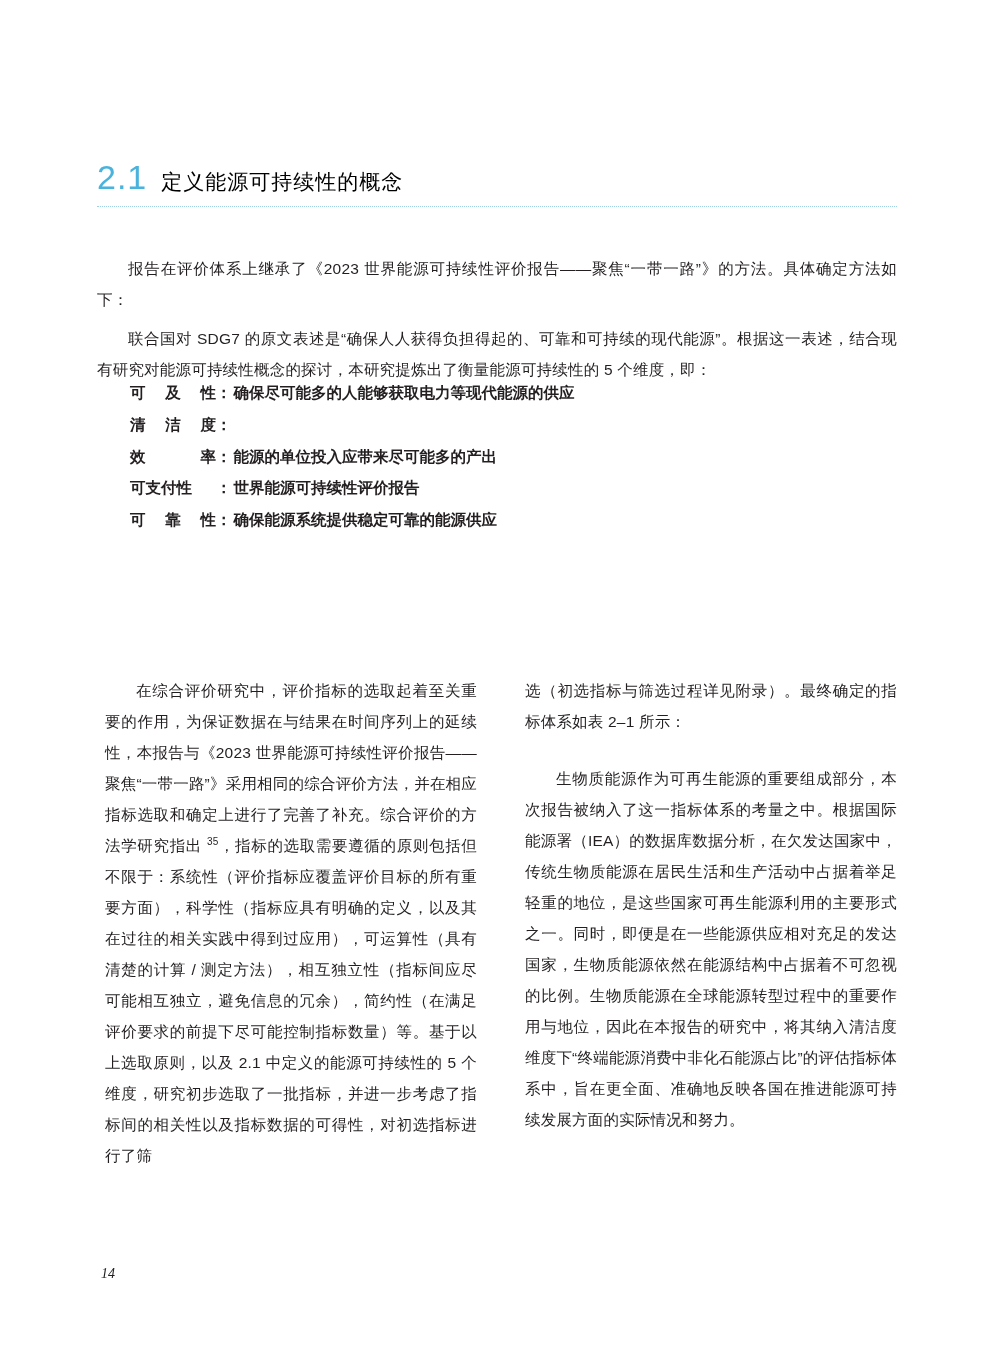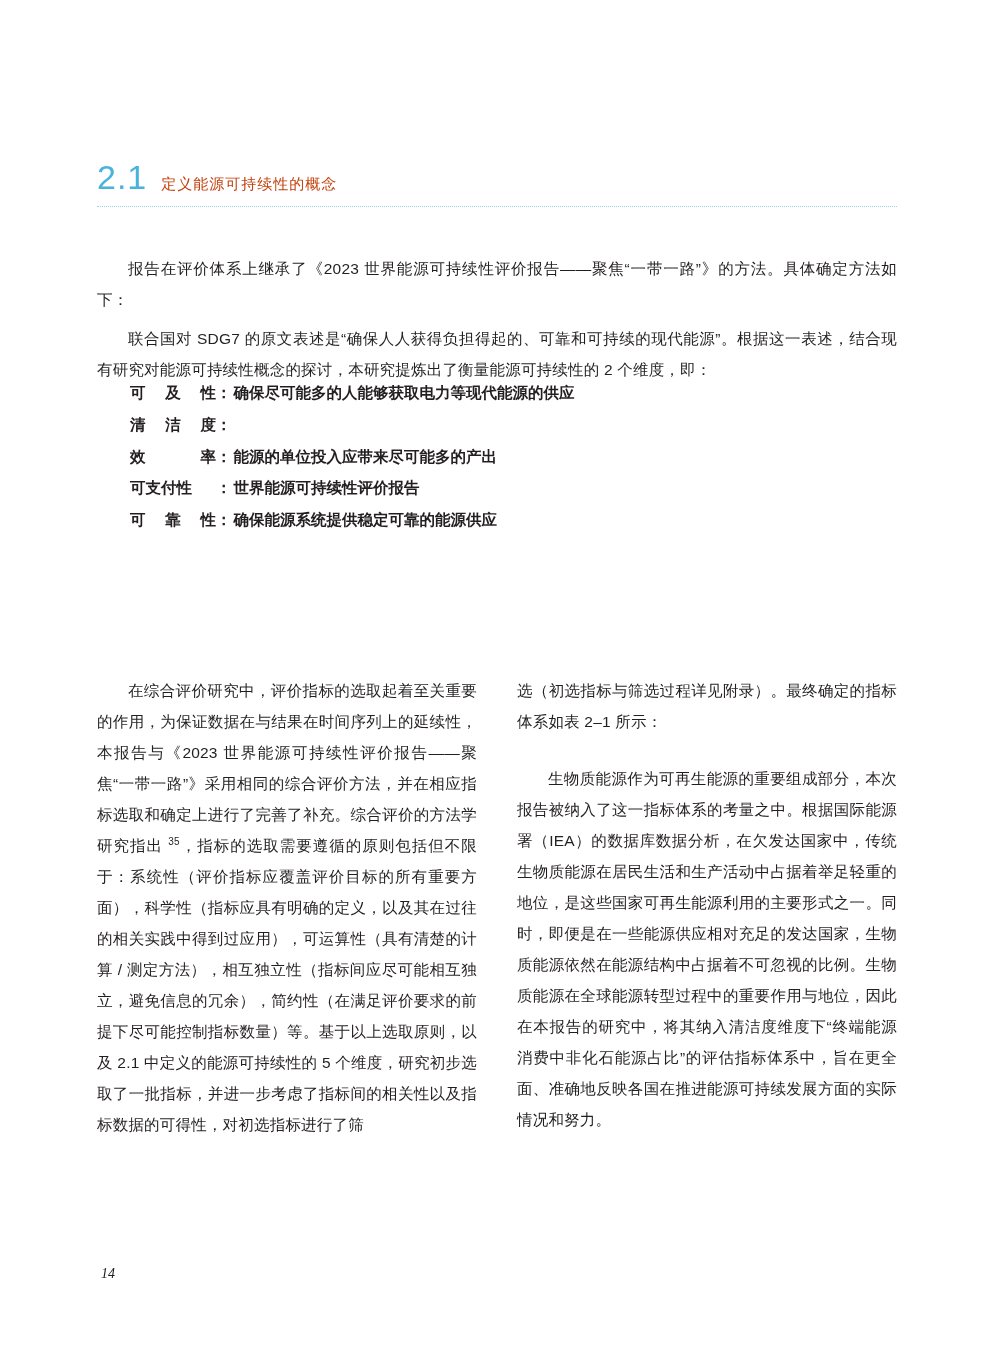--- a/index.html
+++ b/index.html
@@ -33,22 +33,22 @@
     padding-bottom: 12px;
   }
   .sec-num {
     font-size: 34px;
     color: #4ab3dd;
     font-weight: 400;
     letter-spacing: 1px;
     line-height: 1;
   }
   .sec-title {
-    font-size: 15px;
-    color: #c2410c;
+    font-size: 21px;
+    color: #000000;
     font-weight: 500;
     line-height: 1;
     letter-spacing: 1px;
   }
 
   #sec21 { position: absolute; left: 97px; top: 160px; width: 800px; }
   #sec22 { position: absolute; left: 97px; top: 596px; width: 800px; }
 
   
   .para {
@@ -95,20 +95,21 @@
   .cols {
     position: absolute;
     left: 97px;
     top: 675px;
     width: 800px;
     display: flex;
     gap: 40px;
   }
   .col {
     width: 380px;
+    margin-left: 8px;
   }
   .col .para { margin: 0 0 0 0; }
   .col .para + .para { margin-top: 26px; }
   sup { font-size: 10px; vertical-align: super; line-height: 0; }
 
   
   .folio {
     position: absolute;
     left: 101px;
     top: 1266px;
@@ -123,21 +124,21 @@
 
 <div class="page">
 
   <div class="sec-head" id="sec21">
     <div class="sec-num">2.1</div>
     <div class="sec-title">定义能源可持续性的概念</div>
   </div>
 
   <p class="para indent" id="p1">报告在评价体系上继承了《2023 世界能源可持续性评价报告——聚焦“一带一路”》的方法。具体确定方法如下：</p>
 
-  <p class="para indent" id="p2">联合国对 SDG7 的原文表述是“确保人人获得负担得起的、可靠和可持续的现代能源”。根据这一表述，结合现有研究对能源可持续性概念的探讨，本研究提炼出了衡量能源可持续性的 2 个维度，即：</p>
+  <p class="para indent" id="p2">联合国对 SDG7 的原文表述是“确保人人获得负担得起的、可靠和可持续的现代能源”。根据这一表述，结合现有研究对能源可持续性概念的探讨，本研究提炼出了衡量能源可持续性的 5 个维度，即：</p>
 
   <div class="deflist">
 
     <div class="defrow">
       <div class="defterm">
         <span class="ch">可</span>
         <span class="ch">及</span>
         <span class="ch">性</span>
       </div>
       <div class="defcolon">：</div>

